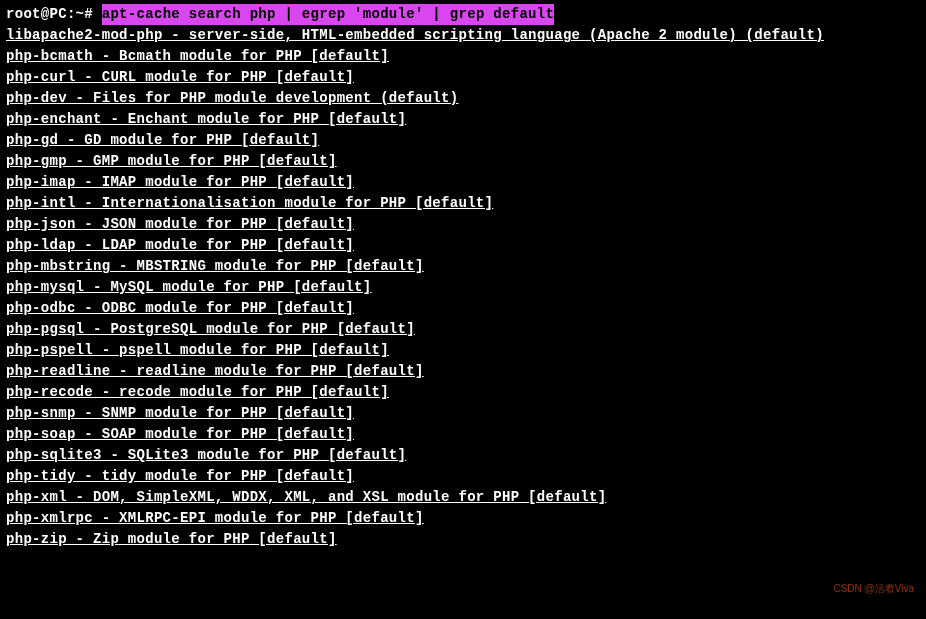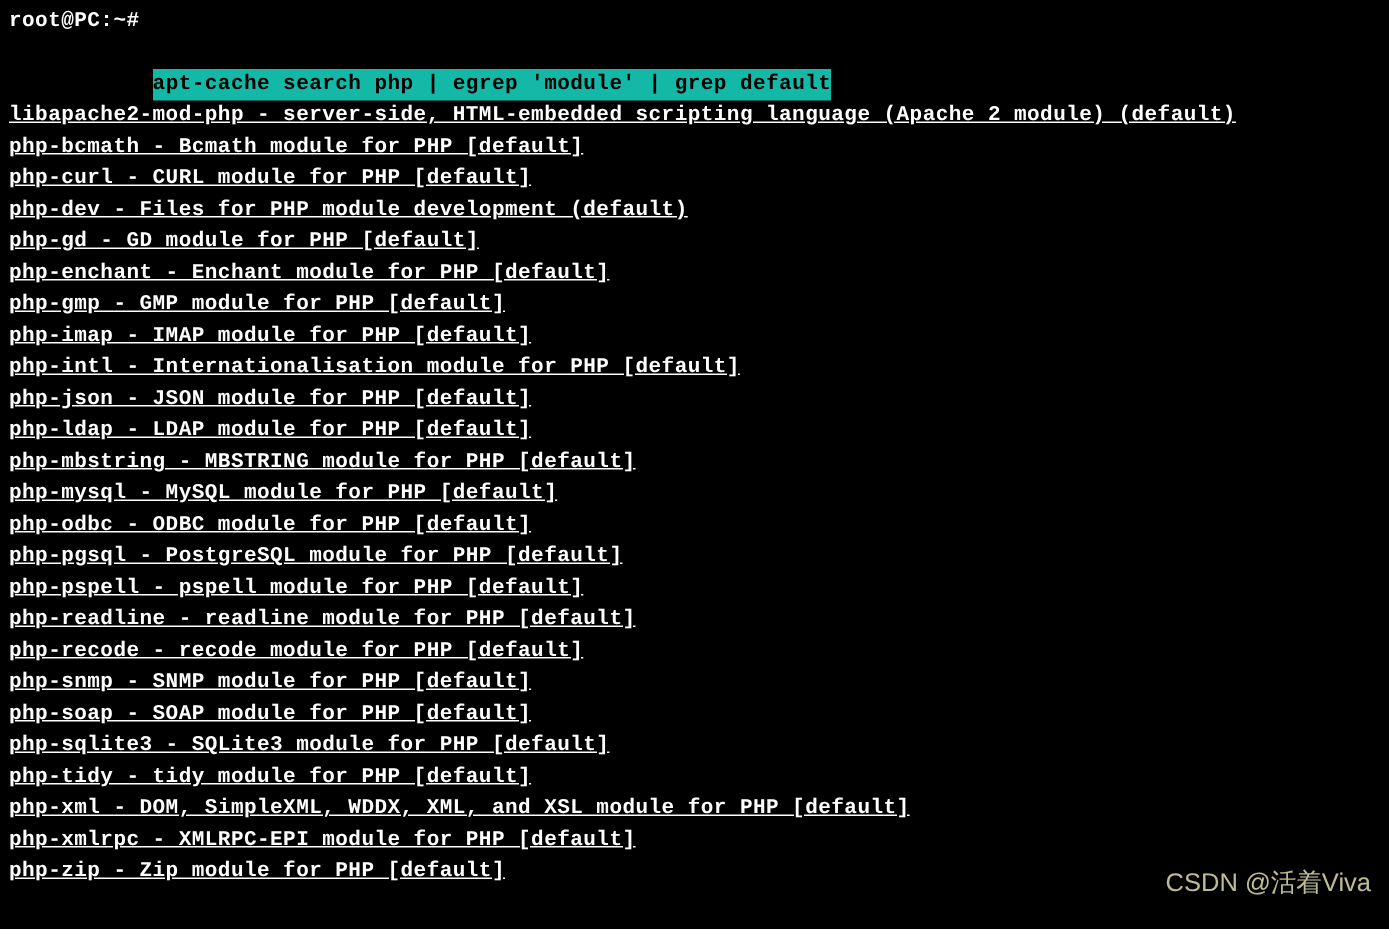--- a/index.html
+++ b/index.html
@@ -25,53 +25,52 @@
       letter-spacing: 0.3px;
     }
     .prompt-line {
       display: flex;
     }
     .prompt {
       color: #ffffff;
       text-align: center;
     }
     .command-highlight {
-      background-color: #14b8a6;
+      background-color: #d946ef;
       color: #000000;
-      margin-top: 42px;
     }
     .output-line {
       color: #ffffff;
       text-decoration: underline;
     }
     .watermark {
       position: absolute;
       bottom: 20px;
       right: 12px;
-      color: #fef9c3;
+      color: #c2410c;
       font-family: sans-serif;
-      font-size: 17px;
+      font-size: 10px;
       font-weight: normal;
       opacity: 0.75;
       pointer-events: none;
     }
   </style>
 </head>
 <body>
 
 <div class="terminal-line prompt-line">
   <span class="prompt">root@PC:~# </span><span class="command-highlight">apt-cache search php | egrep 'module' | grep default</span>
 </div>
 <div id="output-container">
     <div class="terminal-line output-line">libapache2-mod-php - server-side, HTML-embedded scripting language (Apache 2 module) (default)</div>
     <div class="terminal-line output-line">php-bcmath - Bcmath module for PHP [default]</div>
     <div class="terminal-line output-line">php-curl - CURL module for PHP [default]</div>
     <div class="terminal-line output-line">php-dev - Files for PHP module development (default)</div>
+    <div class="terminal-line output-line">php-enchant - Enchant module for PHP [default]</div>
     <div class="terminal-line output-line">php-gd - GD module for PHP [default]</div>
-    <div class="terminal-line output-line">php-enchant - Enchant module for PHP [default]</div>
     <div class="terminal-line output-line">php-gmp - GMP module for PHP [default]</div>
     <div class="terminal-line output-line">php-imap - IMAP module for PHP [default]</div>
     <div class="terminal-line output-line">php-intl - Internationalisation module for PHP [default]</div>
     <div class="terminal-line output-line">php-json - JSON module for PHP [default]</div>
     <div class="terminal-line output-line">php-ldap - LDAP module for PHP [default]</div>
     <div class="terminal-line output-line">php-mbstring - MBSTRING module for PHP [default]</div>
     <div class="terminal-line output-line">php-mysql - MySQL module for PHP [default]</div>
     <div class="terminal-line output-line">php-odbc - ODBC module for PHP [default]</div>
     <div class="terminal-line output-line">php-pgsql - PostgreSQL module for PHP [default]</div>
     <div class="terminal-line output-line">php-pspell - pspell module for PHP [default]</div>

